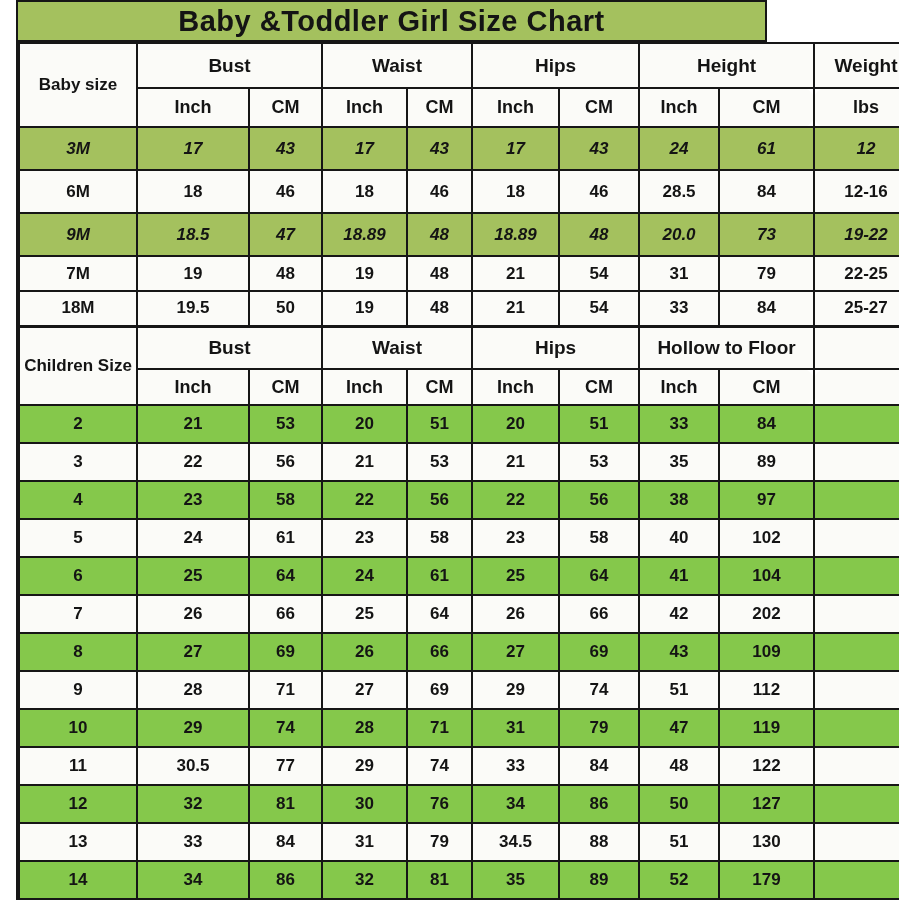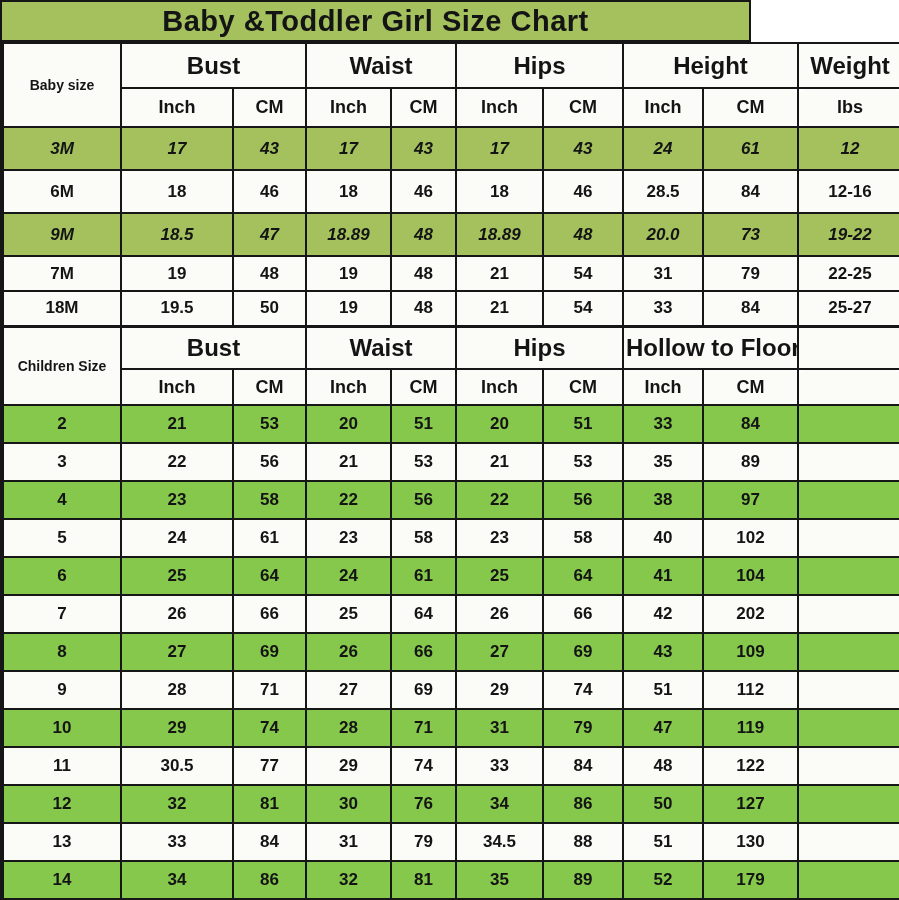--- a/index.html
+++ b/index.html
@@ -15,20 +15,21 @@
     font-family:"Liberation Sans", sans-serif;
     color:var(--ink);
     -webkit-font-smoothing:antialiased;
   }
   .chart{
     width:751px;height:900px;
     box-sizing:border-box;
     border:2px solid var(--line);
     display:flex;flex-direction:column;
     background:var(--paper);
+    margin-left:16px;
   }
   .title-bar{
     height:38px;flex:0 0 38px;
     background:var(--olive);
     border-bottom:2px solid var(--line);
     display:flex;align-items:center;justify-content:center;
     font-size:29px;font-weight:700;letter-spacing:.5px;
   }
   table{
     border-collapse:collapse;
@@ -48,23 +49,23 @@
   col.c8{width:95px}
   col.c9{width:104px}
   td{
     border:2px solid var(--line);
     text-align:center;vertical-align:middle;
     font-weight:700;
     background:var(--paper);
     padding:0 2px;
     overflow:hidden;white-space:nowrap;
   }
-  td.group-header{font-size:24px;}
+  td.group-header{font-size:19px;}
   td.sub-header{font-size:18px;border-radius:12px;}
-  td.row-header-cell{font-size:14px;}
+  td.row-header-cell{font-size:17px;}
   td.size-label{font-size:17px;}
   td.value-cell{font-size:17px;}
   tr.hl-olive td{background:var(--olive);font-style:italic;}
   tr.hl-bright td{background:var(--bright);}
   tr.section-top td{border-top:3px solid var(--line);}
 </style>
 </head>
 <body>
 
 <div class="chart">

